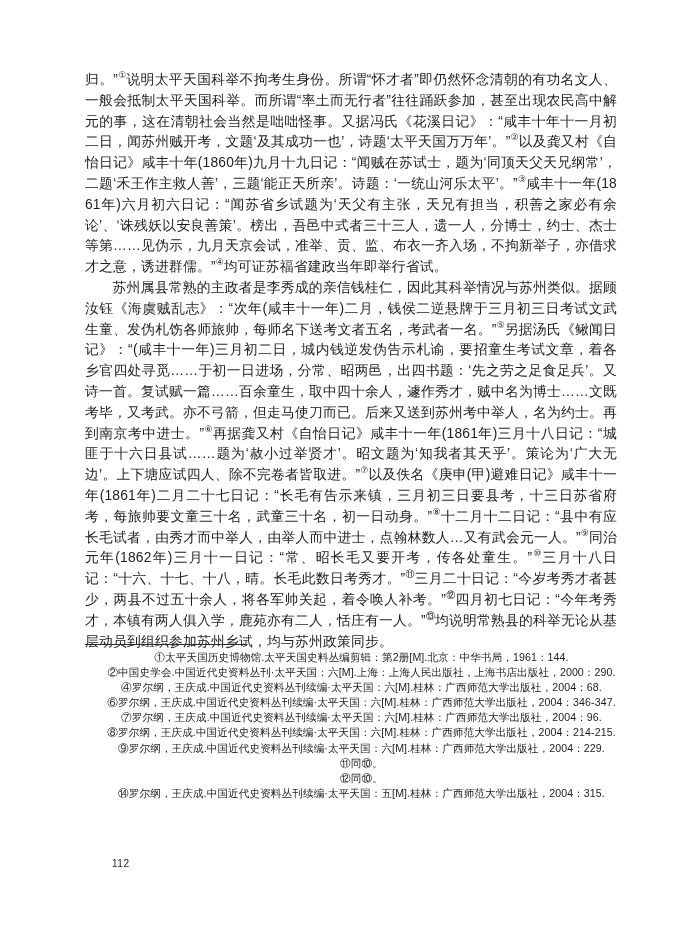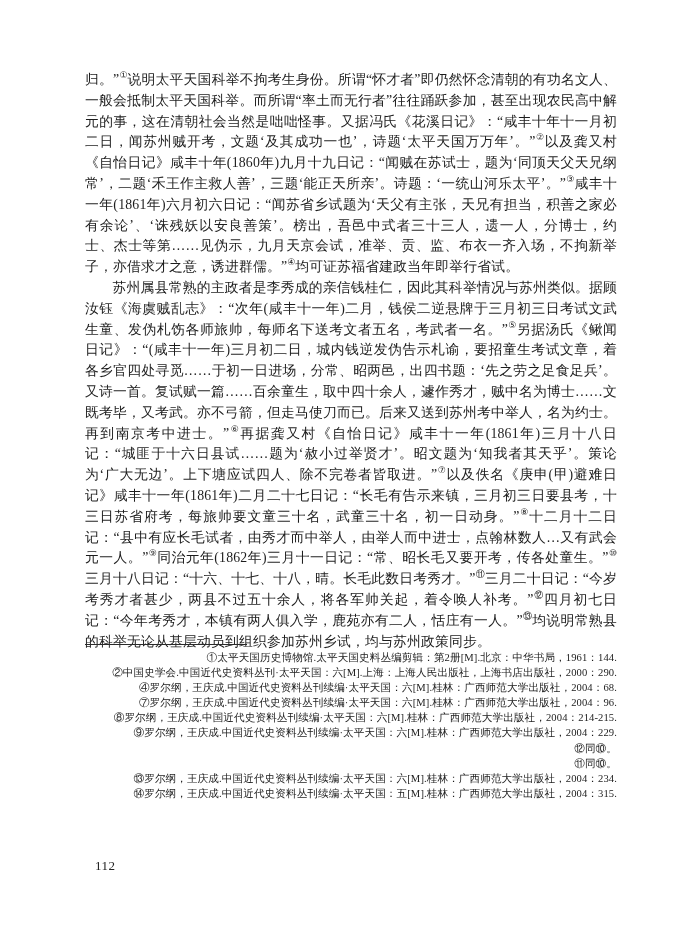--- a/index.html
+++ b/index.html
@@ -7,21 +7,21 @@
     padding: 0;
     background: #e8e8e8;
   }
   .page {
     position: relative;
     width: 700px;
     height: 943px;
     margin: 0 auto;
     background: #ffffff;
     color: #1c1c1c;
-    font-family: Liberation Serif, serif;
+    font-family: Liberation Sans, sans-serif;
     overflow: hidden;
   }
   .content {
     position: absolute;
     left: 85px;
     top: 70px;
     width: 532px;
   }
   .body-text p {
     margin: 0;
@@ -50,53 +50,53 @@
   .footnote-rule {
     width: 162px;
     height: 0;
     border-top: 1.2px solid #2a2a2a;
     margin-bottom: 5px;
   }
   .footnote-item {
     font-size: 10.6px;
     line-height: 15.1px;
     padding-left: 21px;
-    text-align: right;
+    text-align: center;
     word-break: break-all;
     white-space: nowrap;
     letter-spacing: 0.1px;
   }
   .page-number {
     position: absolute;
-    left: 95px;
+    left: 112px;
     top: 858px;
-    font-size: 13px;
+    font-size: 10px;
     letter-spacing: 0.5px;
     color: #222;
   }
 </style>
 </head>
 <body>
 
 <div class="page">
 
   <div class="content body-text">
     <p class="sup-notes">归。”<sup class="note-ref">①</sup>说明太平天国科举不拘考生身份。所谓“怀才者”即仍然怀念清朝的有功名文人、一般会抵制太平天国科举。而所谓“率土而无行者”往往踊跃参加，甚至出现农民高中解元的事，这在清朝社会当然是咄咄怪事。又据冯氏《花溪日记》：“咸丰十年十一月初二日，闻苏州贼开考，文题‘及其成功一也’，诗题‘太平天国万万年’。”<sup class="note-ref">②</sup>以及龚又村《自怡日记》咸丰十年(1860年)九月十九日记：“闻贼在苏试士，题为‘同顶天父天兄纲常’，二题‘禾王作主救人善’，三题‘能正天所亲’。诗题：‘一统山河乐太平’。”<sup class="note-ref">③</sup>咸丰十一年(1861年)六月初六日记：“闻苏省乡试题为‘天父有主张，天兄有担当，积善之家必有余论’、‘诛残妖以安良善策’。榜出，吾邑中式者三十三人，遗一人，分博士，约士、杰士等第……见伪示，九月天京会试，准举、贡、监、布衣一齐入场，不拘新举子，亦借求才之意，诱进群儒。”<sup class="note-ref">④</sup>均可证苏福省建政当年即举行省试。</p>
     <p class="indent sup-notes">苏州属县常熟的主政者是李秀成的亲信钱桂仁，因此其科举情况与苏州类似。据顾汝钰《海虞贼乱志》：“次年(咸丰十一年)二月，钱侯二逆悬牌于三月初三日考试文武生童、发伪札饬各师旅帅，每师名下送考文者五名，考武者一名。”<sup class="note-ref">⑤</sup>另据汤氏《鳅闻日记》：“(咸丰十一年)三月初二日，城内钱逆发伪告示札谕，要招童生考试文章，着各乡官四处寻觅……于初一日进场，分常、昭两邑，出四书题：‘先之劳之足食足兵’。又诗一首。复试赋一篇……百余童生，取中四十余人，遽作秀才，贼中名为博士……文既考毕，又考武。亦不弓箭，但走马使刀而已。后来又送到苏州考中举人，名为约士。再到南京考中进士。”<sup class="note-ref">⑥</sup>再据龚又村《自怡日记》咸丰十一年(1861年)三月十八日记：“城匪于十六日县试……题为‘赦小过举贤才’。昭文题为‘知我者其天乎’。策论为‘广大无边’。上下塘应试四人、除不完卷者皆取进。”<sup class="note-ref">⑦</sup>以及佚名《庚申(甲)避难日记》咸丰十一年(1861年)二月二十七日记：“长毛有告示来镇，三月初三日要县考，十三日苏省府考，每旅帅要文童三十名，武童三十名，初一日动身。”<sup class="note-ref">⑧</sup>十二月十二日记：“县中有应长毛试者，由秀才而中举人，由举人而中进士，点翰林数人…又有武会元一人。”<sup class="note-ref">⑨</sup>同治元年(1862年)三月十一日记：“常、昭长毛又要开考，传各处童生。”<sup class="note-ref">⑩</sup>三月十八日记：“十六、十七、十八，晴。长毛此数日考秀才。”<sup class="note-ref">⑪</sup>三月二十日记：“今岁考秀才者甚少，两县不过五十余人，将各军帅关起，着令唤人补考。”<sup class="note-ref">⑫</sup>四月初七日记：“今年考秀才，本镇有两人俱入学，鹿苑亦有二人，恬庄有一人。”<sup class="note-ref">⑬</sup>均说明常熟县的科举无论从基层动员到组织参加苏州乡试，均与苏州政策同步。</p>
   </div>
 
   <div class="footnotes">
     <div class="footnote-rule"></div>
     <div class="footnote-item">①太平天国历史博物馆.太平天国史料丛编剪辑：第2册[M].北京：中华书局，1961：144.</div>
     <div class="footnote-item">②中国史学会.中国近代史资料丛刊·太平天国：六[M].上海：上海人民出版社，上海书店出版社，2000：290.</div>
     <div class="footnote-item">④罗尔纲，王庆成.中国近代史资料丛刊续编·太平天国：六[M].桂林：广西师范大学出版社，2004：68.</div>
+    <div class="footnote-item">⑥罗尔纲，王庆成.中国近代史资料丛刊续编·太平天国：六[M].桂林：广西师范大学出版社，2004：346-347.</div>
     <div class="footnote-item">⑦罗尔纲，王庆成.中国近代史资料丛刊续编·太平天国：六[M].桂林：广西师范大学出版社，2004：96.</div>
     <div class="footnote-item">⑧罗尔纲，王庆成.中国近代史资料丛刊续编·太平天国：六[M].桂林：广西师范大学出版社，2004：214-215.</div>
     <div class="footnote-item">⑨罗尔纲，王庆成.中国近代史资料丛刊续编·太平天国：六[M].桂林：广西师范大学出版社，2004：229.</div>
+    <div class="footnote-item">⑪同⑩。</div>
     <div class="footnote-item">⑫同⑩。</div>
-    <div class="footnote-item">⑪同⑩。</div>
-    <div class="footnote-item">⑬罗尔纲，王庆成.中国近代史资料丛刊续编·太平天国：六[M].桂林：广西师范大学出版社，2004：234.</div>
     <div class="footnote-item">⑭罗尔纲，王庆成.中国近代史资料丛刊续编·太平天国：五[M].桂林：广西师范大学出版社，2004：315.</div>
   </div>
 
   <div class="page-number">112</div>
 
 </div>
 
 </body></html>

